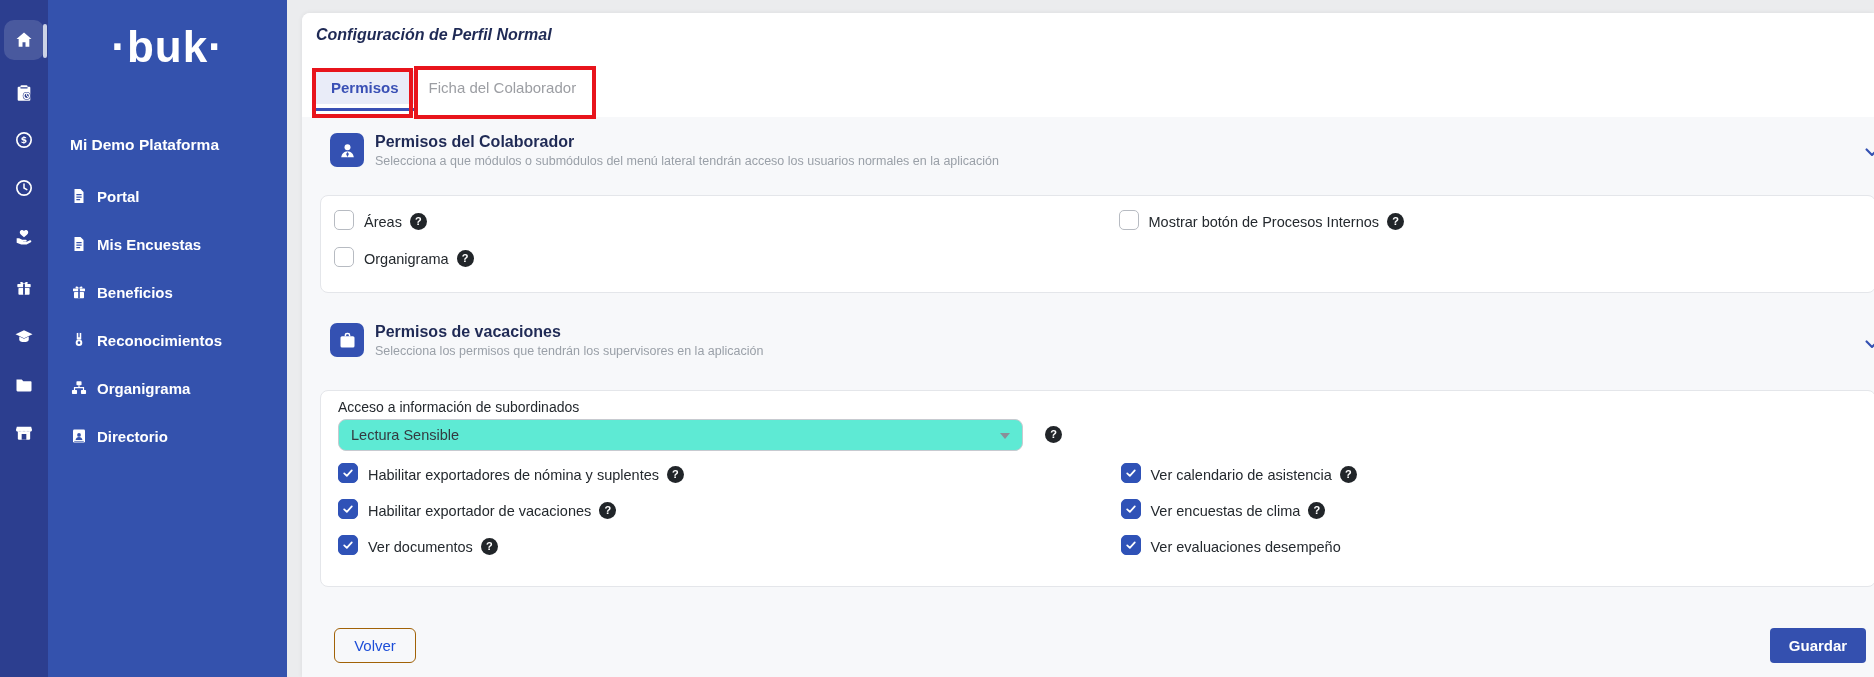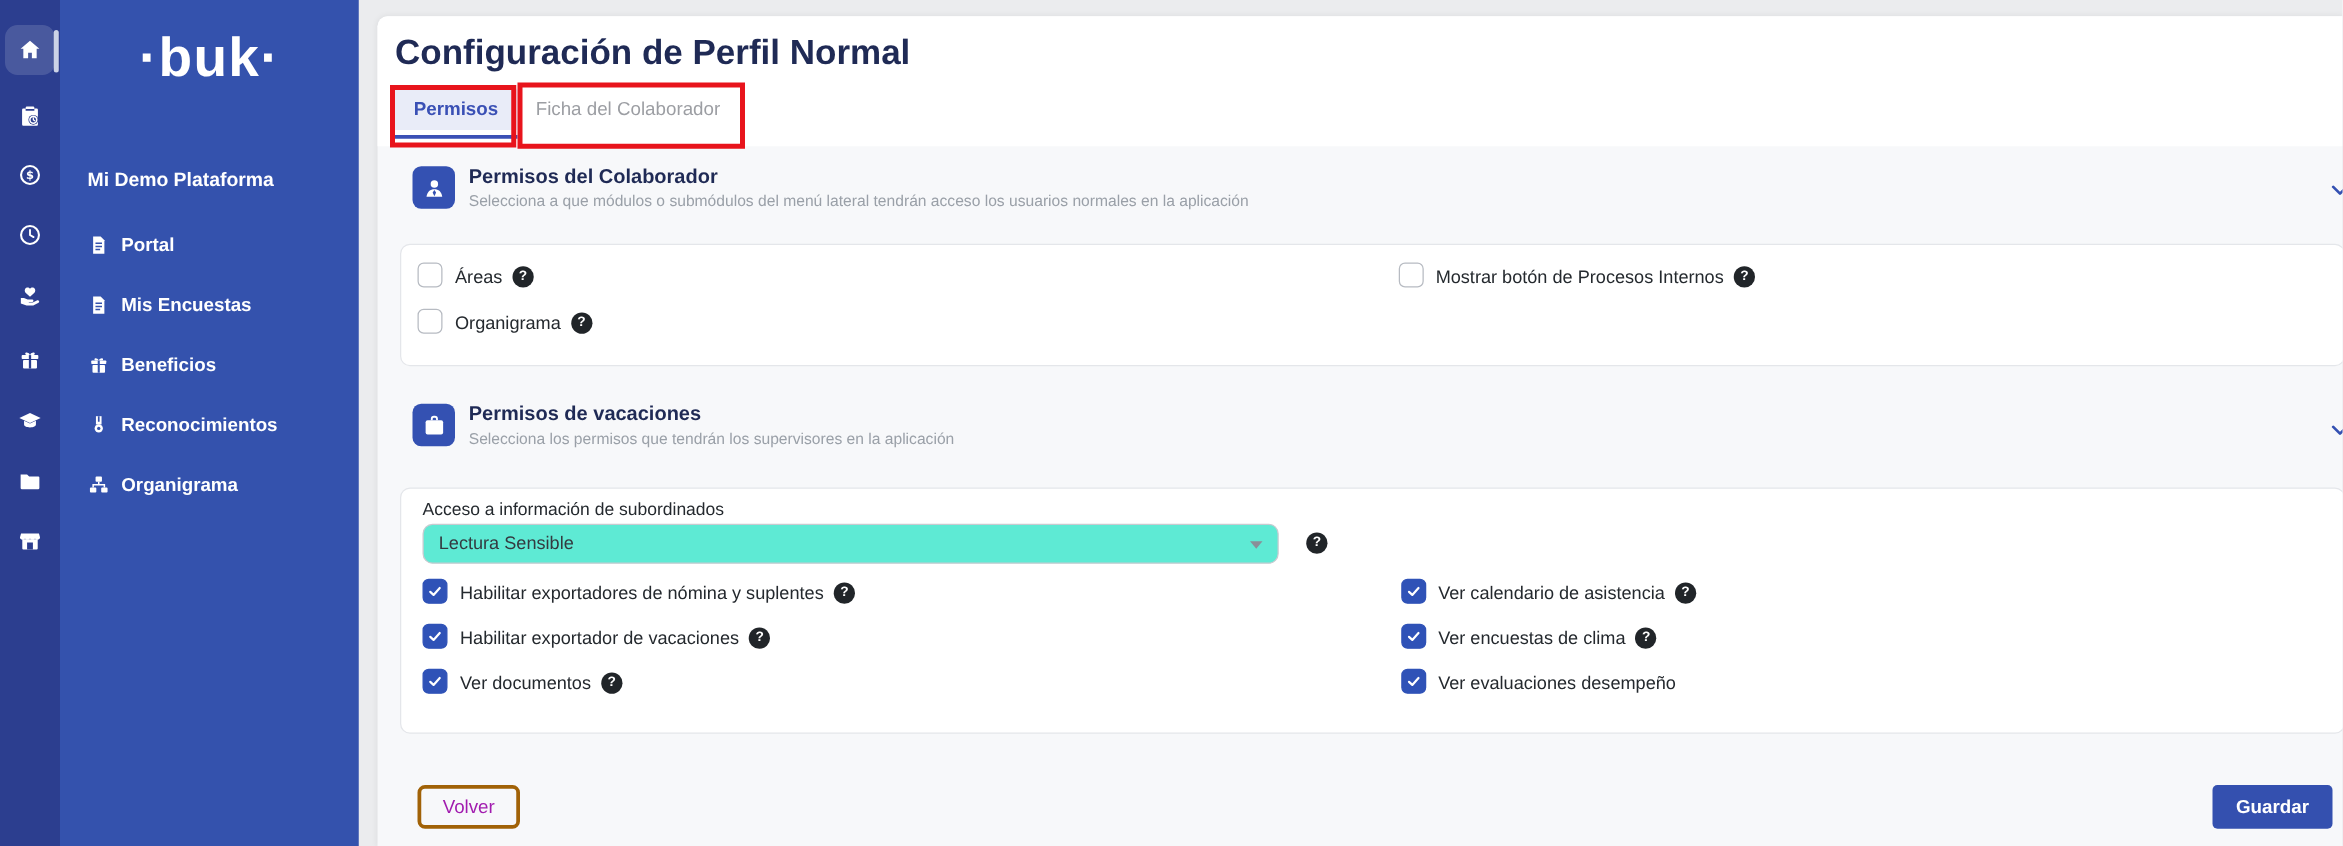--- a/index.html
+++ b/index.html
@@ -28,21 +28,21 @@
   .menu-item{height:48px;display:flex;align-items:center;padding-left:22px;cursor:pointer;color:#fff;}
   .menu-item .mi-icon{width:18px;height:18px;margin-right:9px;flex:0 0 18px;}
   .menu-item .mi-icon svg{width:18px;height:18px;display:block;}
   .menu-item .mi-label{font-size:15px;font-weight:600;}
 
   
   .main{position:absolute;left:287px;top:0;right:0;bottom:0;}
   .card{position:absolute;left:15px;top:13px;right:0;bottom:0;background:var(--cardbg);
         border-radius:8px 0 0 0;box-shadow:0 0 5px rgba(0,0,0,.07);}
   .title-block{position:absolute;left:15px;top:13px;right:0;height:104px;background:#fff;border-radius:8px 0 0 0;}
-  .page-title{position:absolute;left:29px;top:26px;font-size:28px;font-weight:bold;color:var(--navy);}
+  .page-title{position:absolute;left:29px;top:26px;font-size:16px;font-weight:bold;color:var(--navy);font-style:italic;}
   .tabs{position:absolute;left:29px;top:71px;display:flex;}
   .tab{display:flex;flex-direction:column;cursor:pointer;}
   .tab .lbl{padding:8px 15px;font-size:15px;}
   .tab.active .lbl{background:var(--tabbg);color:#3a50b5;font-weight:600;}
   .tab .bar{height:3px;margin-top:4px;background:transparent;}
   .tab.active .bar{background:#3a50b5;}
   .tab.inactive .lbl{color:var(--tabgray);}
 
   .annotation{position:absolute;border:4px solid var(--red);z-index:9;pointer-events:none;}
   .anno-1{left:25px;top:68px;width:101px;height:50px;}
@@ -79,22 +79,22 @@
         font-size:11px;font-weight:bold;line-height:17px;text-align:center;flex:0 0 17px;cursor:pointer;}
 
   .sel-label{position:absolute;left:17px;top:8px;font-size:14px;color:var(--label);}
   .select{position:absolute;left:17px;top:28px;width:685px;height:32px;border:1px solid var(--selborder);
           border-radius:8px;background:#5eead4;display:flex;align-items:center;padding:0 30px 0 12px;cursor:pointer;}
   .select .val{font-size:14.5px;color:#343a40;}
   .select .caret{position:absolute;right:12px;top:13px;width:0;height:0;
           border-left:5px solid transparent;border-right:5px solid transparent;border-top:6px solid #8a8f98;}
   .select-help{position:absolute;left:716px;top:35px;}
 
-  .btn-back{position:absolute;left:47px;top:628px;width:82px;height:35px;border:3px solid #a16207;
-            border-radius:6px;background:transparent;color:#a21caf;font-size:15px;cursor:pointer;
+  .btn-back{position:absolute;left:47px;top:628px;width:82px;height:35px;border:1px solid #a16207;
+            border-radius:6px;background:transparent;color:#1d4ed8;font-size:15px;cursor:pointer;
             display:flex;align-items:center;justify-content:center;}
   .btn-save{position:absolute;right:8px;top:628px;width:96px;height:35px;border:none;border-radius:4px;
             background:#3450af;color:#fff;font-size:15px;font-weight:600;cursor:pointer;
             display:flex;align-items:center;justify-content:center;}
 </style>
 </head>
 <body>
 
 <div class="rail">
   <div class="active-tile">
@@ -207,20 +207,31 @@
       <div class="menu-item">
         <span class="mi-icon">
           <svg viewBox="0 0 24 24" xmlns="http://www.w3.org/2000/svg">
             <rect x="8.6" y="3" width="6.8" height="5.4" rx="1" fill="#fff"></rect>
             <rect x="2.6" y="14.6" width="6.8" height="5.4" rx="1" fill="#fff"></rect>
             <rect x="14.6" y="14.6" width="6.8" height="5.4" rx="1" fill="#fff"></rect>
             <path d="M12 8.4v3.2M6 14.6v-3h12v3" stroke="#fff" stroke-width="1.6" fill="none"></path>
           </svg>
         </span>
         <span class="mi-label">Organigrama</span>
+      </div>
+      <div class="menu-item">
+        <span class="mi-icon">
+          <svg viewBox="0 0 24 24" xmlns="http://www.w3.org/2000/svg">
+            <rect x="4" y="3.4" width="16" height="17.2" rx="1.6" fill="#fff"></rect>
+            <circle cx="12" cy="10.6" r="2.5" fill="#3452ad"></circle>
+            <path fill="#3452ad" d="M7.4 17.3c.4-2.5 2.3-3.9 4.6-3.9s4.2 1.4 4.6 3.9z"></path>
+            <path fill="#3452ad" d="M5.6 18.6h12.8v.9H5.6z"></path>
+          </svg>
+        </span>
+        <span class="mi-label">Directorio</span>
       </div>
     </div>
 </div>
 
 <div class="main">
   <div class="card"></div>
   <div class="title-block"></div>
 
   <div class="page-title">Configuración de Perfil Normal</div>
 

